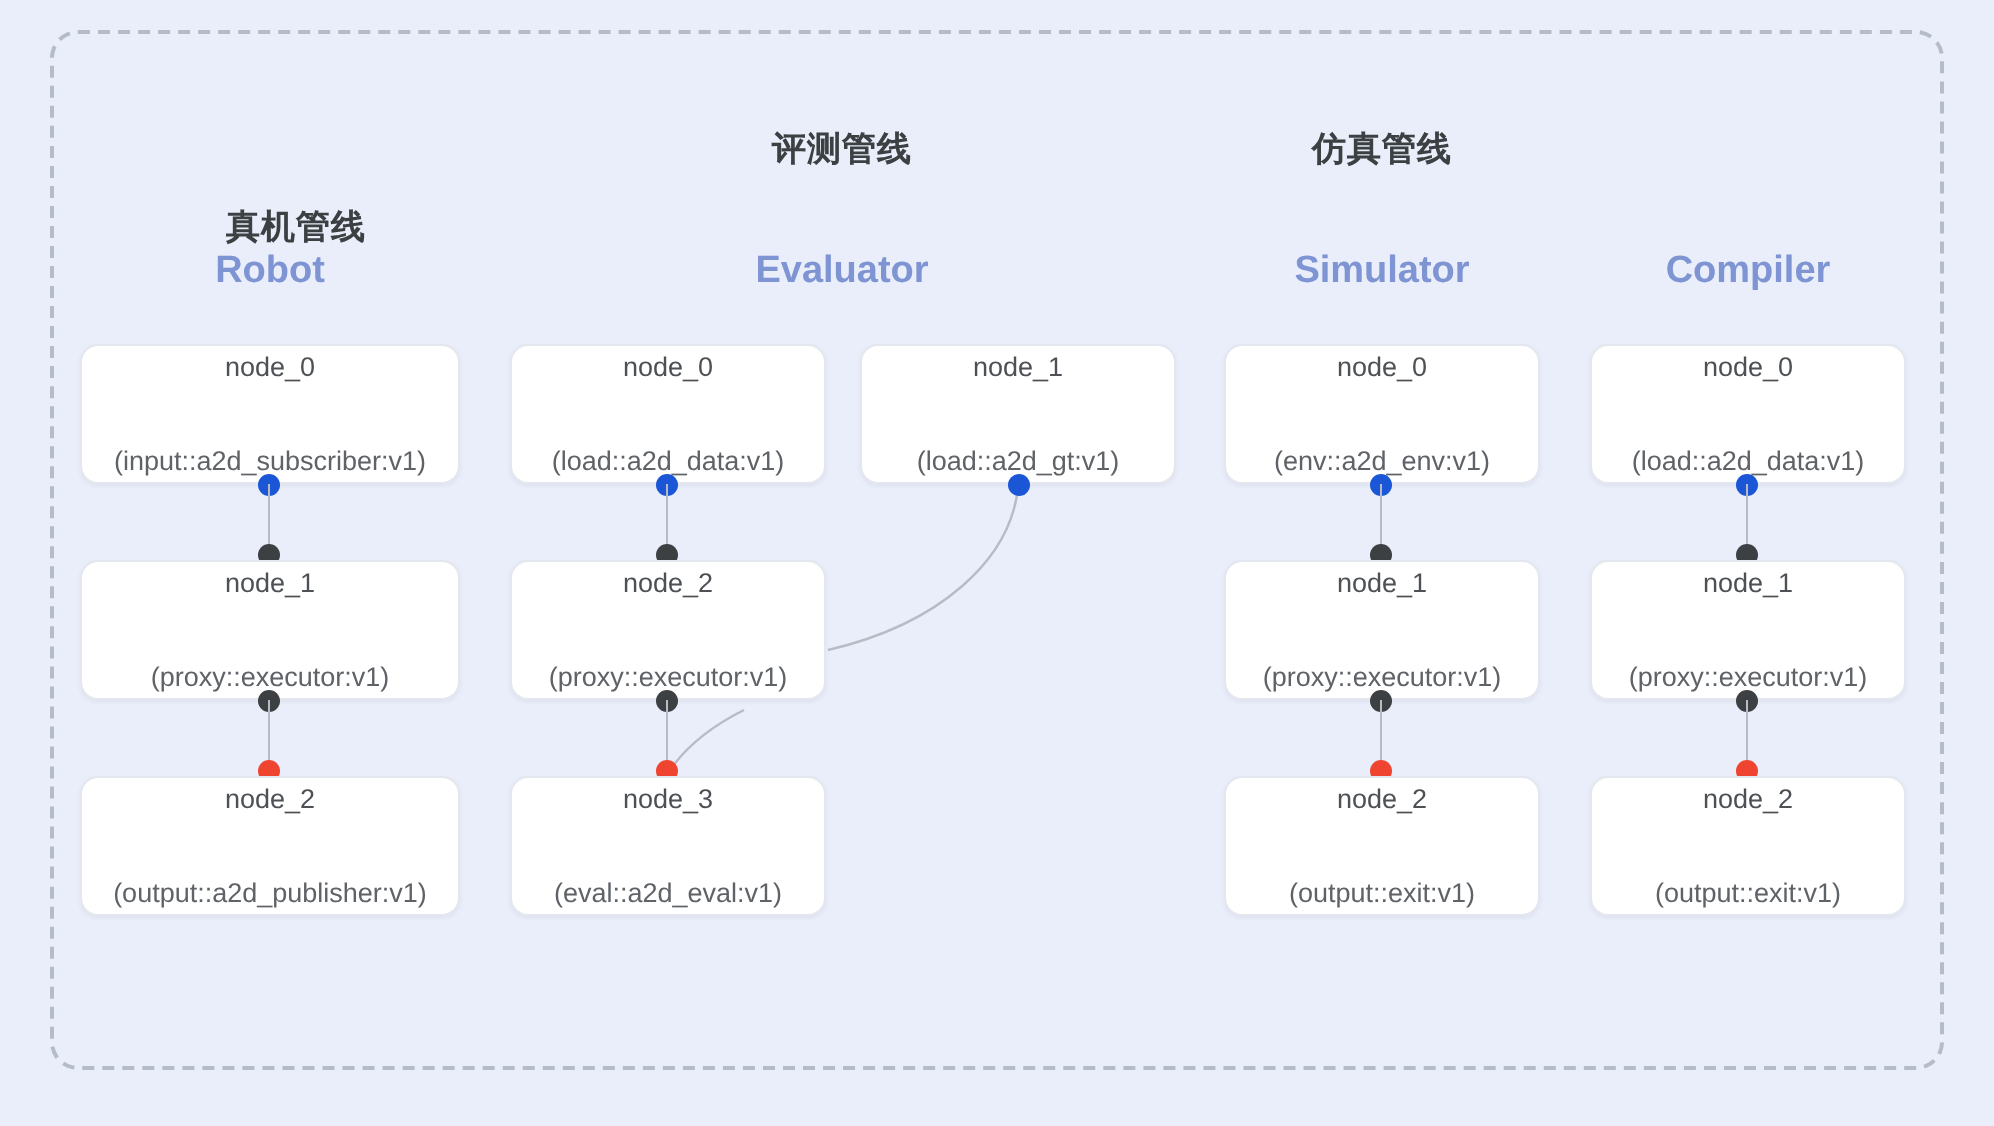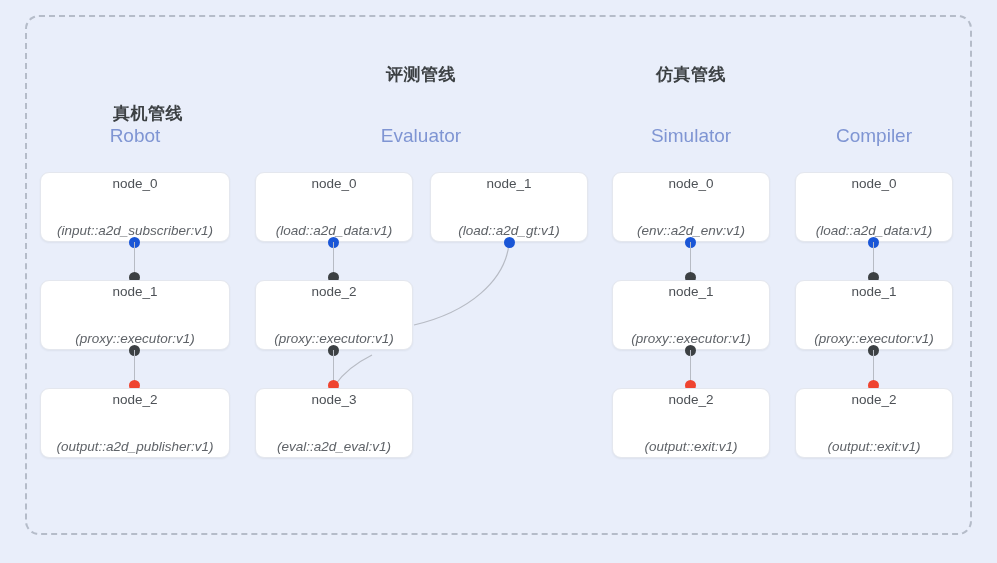--- a/index.html
+++ b/index.html
@@ -43,21 +43,21 @@
     font-size: 17px;
     font-weight: bold;
     color: #3c4043;
     letter-spacing: 0.5px;
     white-space: nowrap;
   }
   .col-subtitle {
     position: absolute;
     text-align: center;
     font-size: 19px;
-    font-weight: normal;
+    font-weight: bold;
     color: #7f95d3;
     white-space: nowrap;
   }
 
   
   .node {
     position: absolute;
     background: #ffffff;
     border: 1px solid #e4e7ee;
     border-radius: 9px;
@@ -72,21 +72,20 @@
     font-size: 13.5px;
     color: #4d5156;
     line-height: 21px;
     white-space: nowrap;
   }
   .node-kind {
     font-size: 13.5px;
     color: #5f6368;
     line-height: 21px;
     white-space: nowrap;
-    font-style: italic;
   }
 
   
   .port {
     position: absolute;
     width: 11px;
     height: 11px;
     border-radius: 50%;
     box-sizing: border-box;
   }

